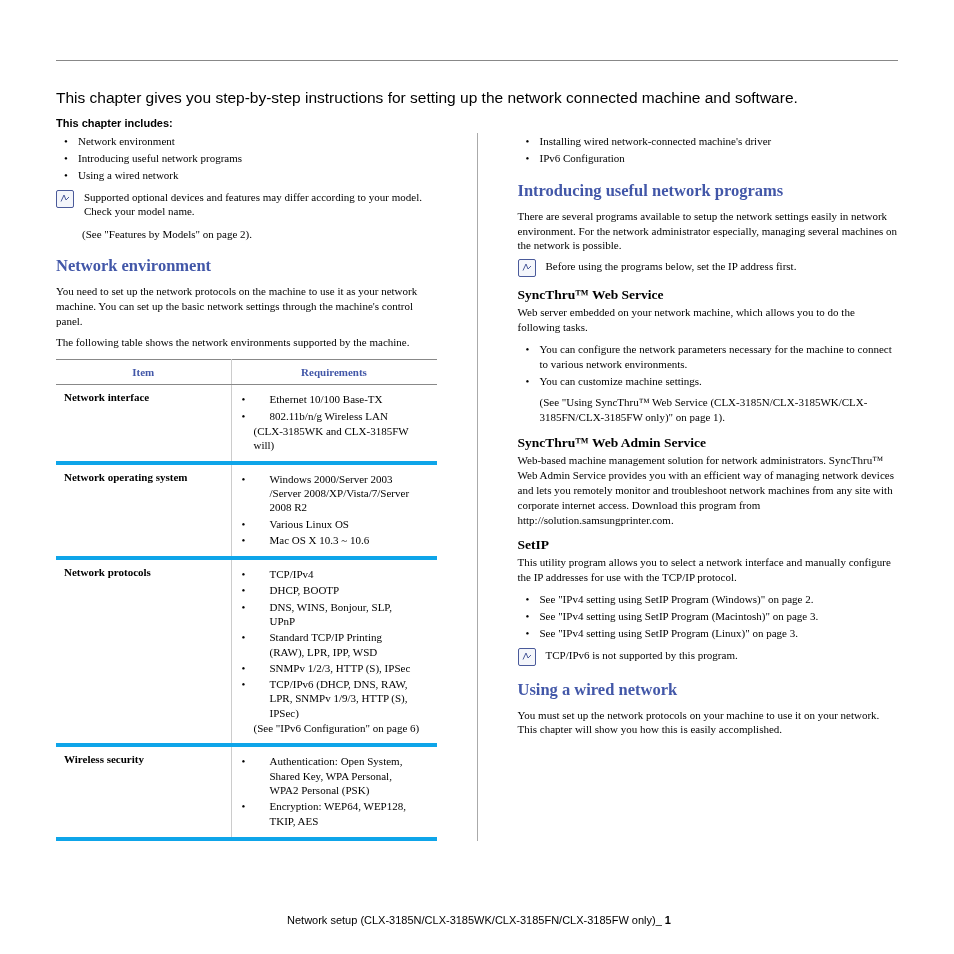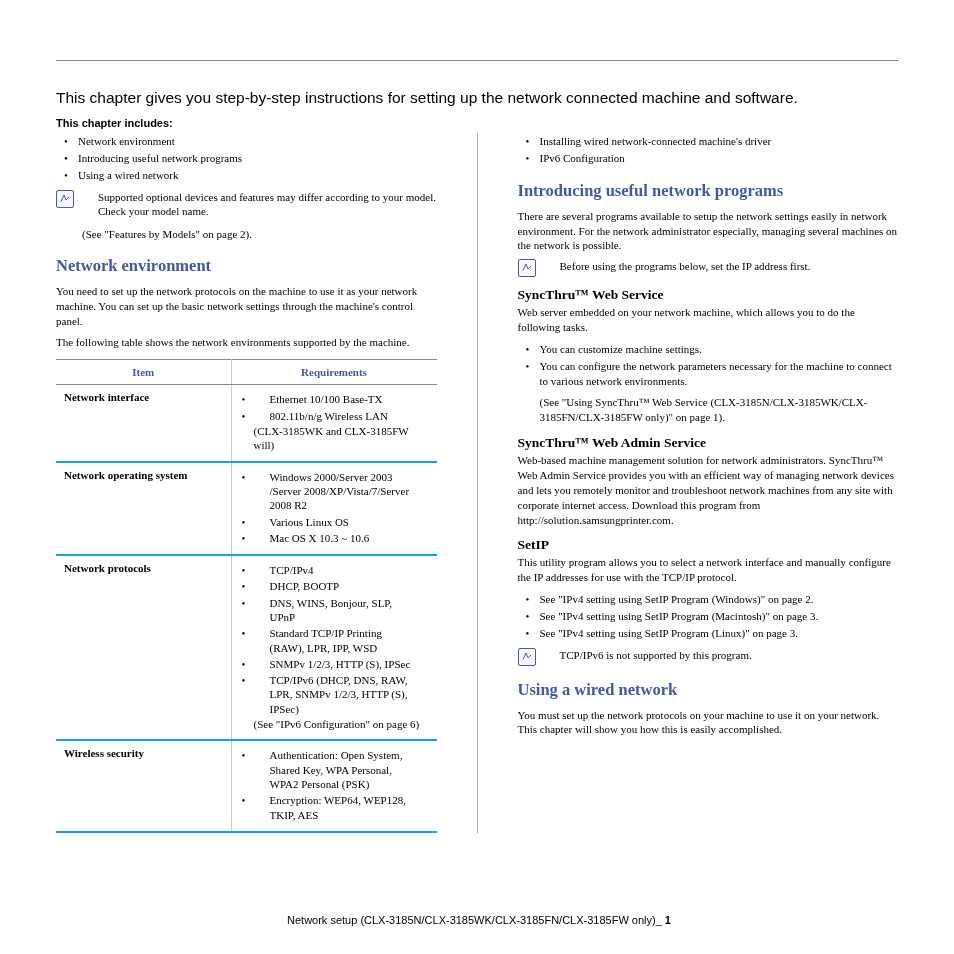--- a/index.html
+++ b/index.html
@@ -53,21 +53,21 @@
     padding: 1px 0;
   }
   ul.bullets > li::before {
     content: "•";
     position: absolute;
     left: -14px;
   }
   .note-row {
     display: flex;
     align-items: flex-start;
-    gap: 24px;
+    gap: 10px;
     margin: 4px 0 8px 0;
   }
   .note-icon {
     width: 18px;
     height: 18px;
     border: 1px solid #4a5a9a;
     border-radius: 2px;
     display: flex;
     align-items: center;
     justify-content: center;
@@ -111,21 +111,21 @@
     font-weight: bold;
     text-align: center;
     padding: 6px 8px;
     border-top: 1px solid #888;
     border-bottom: 1px solid #888;
   }
   table.reqs th:first-child { border-right: 1px solid #ccc; }
   table.reqs td {
     vertical-align: top;
     padding: 6px 8px 8px 8px;
-    border-bottom: 2px solid #0ea5e9;
+    border-bottom: 4px solid #0ea5e9;
   }
   table.reqs td.label {
     font-weight: bold;
     width: 175px;
     border-right: 1px solid #ccc;
   }
   table.reqs ul {
     list-style: none;
     padding-left: 14px;
   }
@@ -216,21 +216,21 @@
         </tr>
         <tr>
           <td class="label">Network protocols</td>
           <td>
             <ul>
               <li>TCP/IPv4</li>
               <li>DHCP, BOOTP</li>
               <li>DNS, WINS, Bonjour, SLP, UPnP</li>
               <li>Standard TCP/IP Printing (RAW), LPR, IPP, WSD</li>
               <li>SNMPv 1/2/3, HTTP (S), IPSec</li>
-              <li>TCP/IPv6 (DHCP, DNS, RAW, LPR, SNMPv 1/2/3, HTTP (S), IPSec)</li>
+              <li>TCP/IPv6 (DHCP, DNS, RAW, LPR, SNMPv 1/9/3, HTTP (S), IPSec)</li>
             </ul>
             <div class="subline">(See "IPv6 Configuration" on page 6)</div>
           </td>
         </tr>
         <tr>
           <td class="label">Wireless security</td>
           <td>
             <ul>
               <li>Authentication: Open System, Shared Key, WPA Personal, WPA2 Personal (PSK)</li>
               <li>Encryption: WEP64, WEP128, TKIP, AES</li>
@@ -259,22 +259,22 @@
         <svg viewBox="0 0 24 24">
             <path fill="none" stroke="#4a5a9a" stroke-width="2" d="M4 17 L10 4 L14 14 L20 8"></path>
           </svg>
       </span>
       <span class="note-text">Before using the programs below, set the IP address first.</span>
     </div>
 
     <h3 class="subsection">SyncThru™ Web Service</h3>
     <p class="body">Web server embedded on your network machine, which allows you to do the following tasks.</p>
     <ul class="bullets">
+      <li>You can configure the network parameters necessary for the machine to connect to various network environments.</li>
       <li>You can customize machine settings.</li>
-      <li>You can configure the network parameters necessary for the machine to connect to various network environments.</li>
     </ul>
     <p class="body" style="padding-left:22px">(See "Using SyncThru™ Web Service (CLX-3185N/CLX-3185WK/CLX-3185FN/CLX-3185FW only)" on page 1).</p>
 
     <h3 class="subsection">SyncThru™ Web Admin Service</h3>
     <p class="body">Web-based machine management solution for network administrators. SyncThru™ Web Admin Service provides you with an efficient way of managing network devices and lets you remotely monitor and troubleshoot network machines from any site with corporate internet access. Download this program from http://solution.samsungprinter.com.</p>
 
     <h3 class="subsection">SetIP</h3>
     <p class="body">This utility program allows you to select a network interface and manually configure the IP addresses for use with the TCP/IP protocol.</p>
     <ul class="bullets">
       <li>See "IPv4 setting using SetIP Program (Windows)" on page 2.</li>

